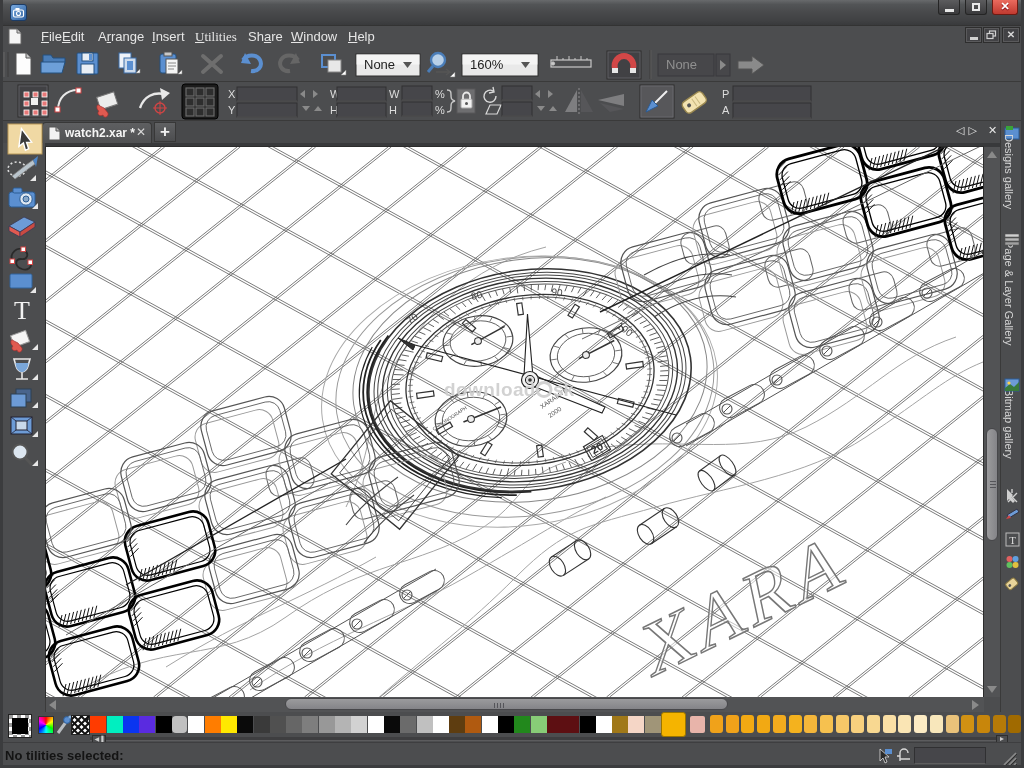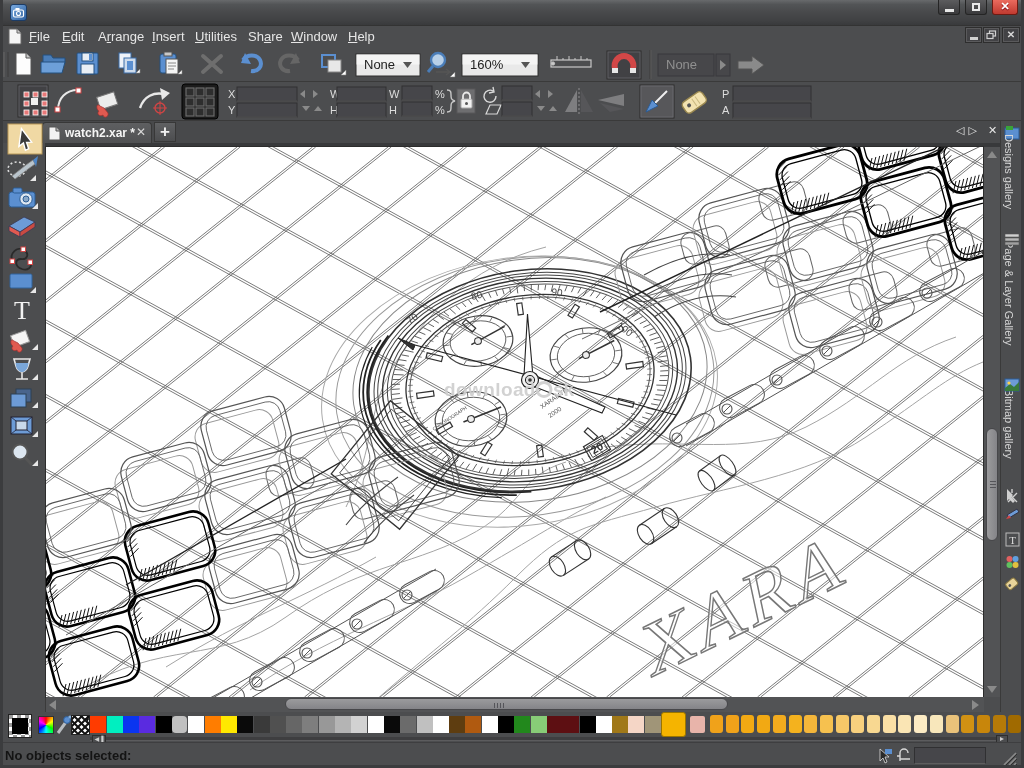--- a/index.html
+++ b/index.html
@@ -21,25 +21,25 @@
       <div class="abs" style="left:6px;top:3px;width:8px;height:8px;border:2px solid #e8e8e8;"></div>
     </div>
   <div class="abs" style="left:992px;top:0;width:26px;height:15px;background:linear-gradient(#ea6a5e,#c03a30);border:1px solid #6e1a12;border-top:none;border-radius:0 0 3px 3px;color:#fff;font-weight:bold;font-size:11px;text-align:center;line-height:13px;text-shadow:0 1px 1px #701;">✕</div>
 </div>
 
 <div class="abs" style="left:0;top:26px;width:1024px;height:21px;background:#4c4d4f;font-size:13px;color:#e6e6e6;">
   <svg class="abs" style="left:8px;top:2px" width="14" height="17">
       <path d="M 1,1 h 8 l 4,4 v 11 h -12 z" fill="#f5f5f5" stroke="#666"></path>
       <path d="M 9,1 l 0,4 4,0" fill="#ccc" stroke="#666"></path>
     </svg>
-  <span style="position:absolute;left:29px;top:3px;text-align:right;"><span style="text-decoration:underline">F</span>ile</span>
+  <span style="position:absolute;left:41px;top:3px;text-align:right;"><span style="text-decoration:underline">F</span>ile</span>
     <span style="position:absolute;left:62px;top:3px;"><span style="text-decoration:underline">E</span>dit</span>
     <span style="position:absolute;left:98px;top:3px;">A<span style="text-decoration:underline">r</span>range</span>
     <span style="position:absolute;left:152px;top:3px;"><span style="text-decoration:underline">I</span>nsert</span>
-    <span style="position:absolute;left:195px;top:3px;"><span style="text-decoration:underline">U</span>tilities</span>
+    <span style="position:absolute;left:195px;top:3px;font-family:Liberation Serif, serif;"><span style="text-decoration:underline">U</span>tilities</span>
     <span style="position:absolute;left:248px;top:3px;">Sh<span style="text-decoration:underline">a</span>re</span>
     <span style="position:absolute;left:291px;top:3px;"><span style="text-decoration:underline">W</span>indow</span>
     <span style="position:absolute;left:348px;top:3px;"><span style="text-decoration:underline">H</span>elp</span>
   <div class="abs" style="left:966px;top:2px;width:15px;height:14px;background:#424245;border:1px solid #5a5a5c;outline:1px solid #2e2e2e;">
       <div class="abs" style="left:3px;top:8px;width:8px;height:3px;background:#d0d0d0;"></div>
     </div>
   <div class="abs" style="left:984px;top:2px;width:15px;height:14px;background:#424245;border:1px solid #5a5a5c;outline:1px solid #2e2e2e;"><svg width="13" height="12">
         <rect x="4.5" y="2" width="6" height="5" fill="none" stroke="#d0d0d0" stroke-width="1.2"></rect>
         <rect x="2" y="4.5" width="6" height="5" fill="#424245" stroke="#d0d0d0" stroke-width="1.2"></rect>
       </svg></div>
@@ -1298,21 +1298,21 @@
 <div style="position:absolute;left:898px;top:715px;width:13px;height:18px;background:#fae5b4;border-radius:3px;"></div>
 <div style="position:absolute;left:914px;top:715px;width:13px;height:18px;background:#fcebc4;border-radius:3px;"></div>
 <div style="position:absolute;left:930px;top:715px;width:13px;height:18px;background:#f8e7bb;border-radius:3px;"></div>
 <div style="position:absolute;left:946px;top:715px;width:13px;height:18px;background:#e9c27a;border-radius:3px;"></div>
 <div style="position:absolute;left:961px;top:715px;width:13px;height:18px;background:#d19113;border-radius:3px;"></div>
 <div style="position:absolute;left:977px;top:715px;width:13px;height:18px;background:#c8860b;border-radius:3px;"></div>
 <div style="position:absolute;left:993px;top:715px;width:13px;height:18px;background:#b57a08;border-radius:3px;"></div>
 <div style="position:absolute;left:1008px;top:715px;width:13px;height:18px;background:#a06a00;border-radius:3px;"></div>
 
 <div class="abs" style="left:0;top:742px;width:1024px;height:26px;background:#4c4d4f;border-top:1px solid #3e3e40;">
-  <span class="abs" style="left:5px;top:5px;font-size:13px;font-weight:bold;color:#141414;">No objects selected:</span>
+  <span class="abs" style="left:5px;top:5px;font-size:13px;font-weight:bold;color:#141414;">No tilities selected:</span>
   <svg class="abs" style="left:876px;top:4px" width="36" height="18">
     <path d="M 4,2 L 4,14 L 7,11 L 9,16 L 11,15 L 9,10 L 13,10 Z" fill="#2a2a2a" stroke="#ddd" stroke-width="0.8"></path>
     <rect x="9" y="2" width="7" height="5" fill="#5b8fd0"></rect>
     <path d="M 24,14 v -8 a 4,4 0 0 1 8,0 M 24,9 l -3,0 M 24,12 h 10" stroke="#d8d8d8" fill="none" stroke-width="1.4"></path>
   </svg>
   <div class="abs" style="left:914px;top:4px;width:72px;height:17px;background:#46464a;border:1px solid #303032;border-bottom-color:#5e5e5e;"></div>
   <svg class="abs" style="left:1002px;top:8px" width="18" height="16">
       <path d="M 14,2 L 2,14 M 14,7 L 7,14 M 14,12 L 12,14" stroke="#8a8a8a" stroke-width="1.6"></path>
       <path d="M 15,3 L 3,15 M 15,8 L 8,15 M 15,13 L 13,15" stroke="#2e2e2e" stroke-width="1"></path>
     </svg>

